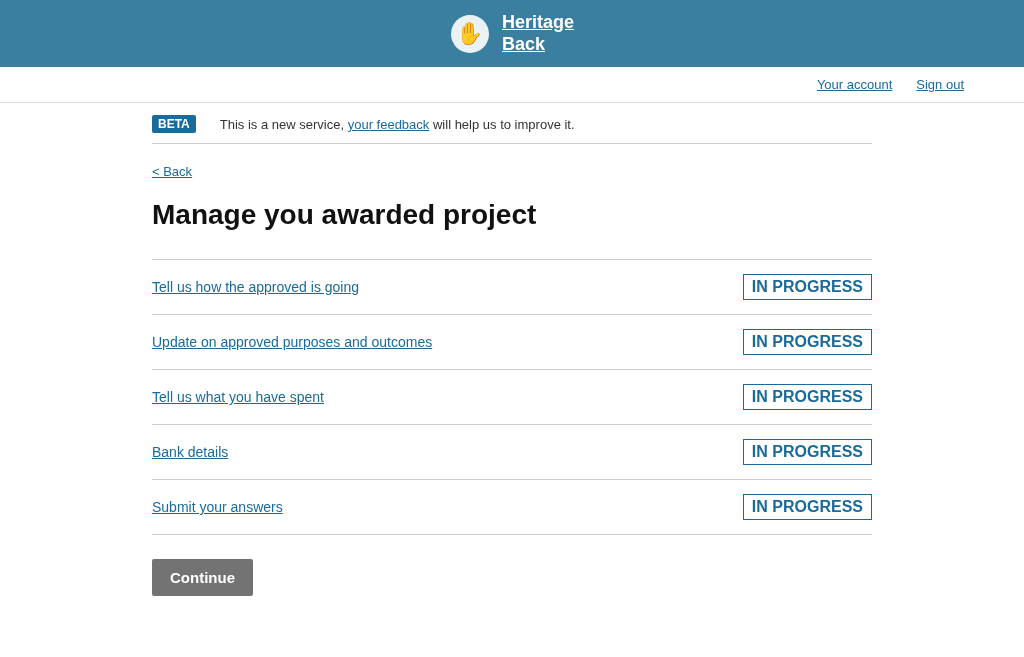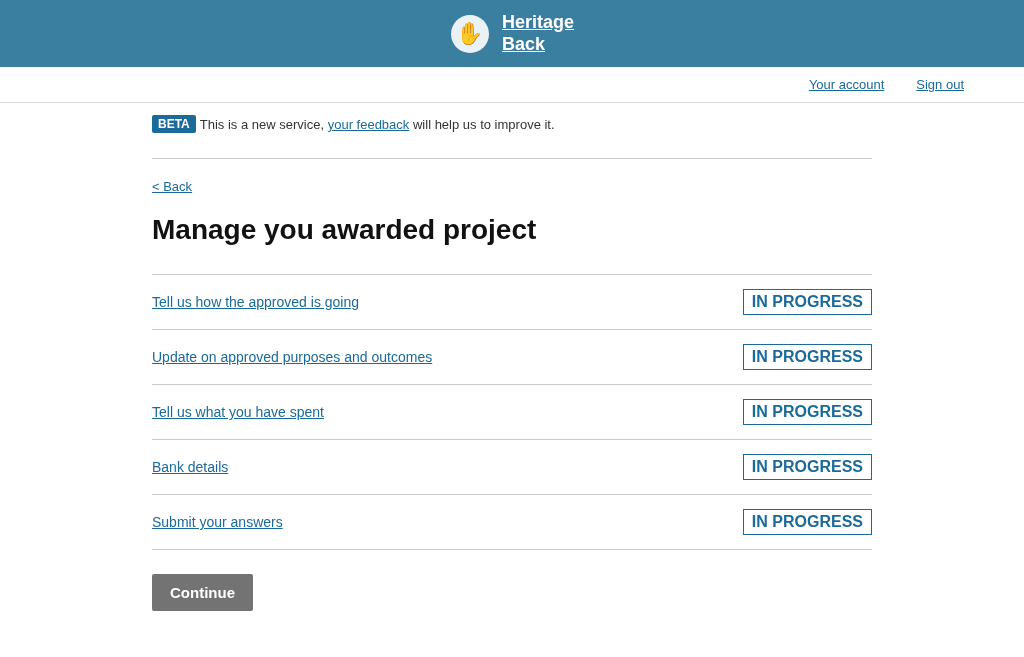--- a/index.html
+++ b/index.html
@@ -28,43 +28,43 @@
       font-weight: bold;
       line-height: 1.2;
       text-decoration: underline;
     }
 
     
     .top-nav {
       display: flex;
       justify-content: flex-end;
       padding: 10px 60px;
-      gap: 32px;
+      gap: 24px;
       border-bottom: 1px solid #ddd;
     }
     .top-nav a {
       color: #1a6a9a;
       text-decoration: underline;
       font-size: 13px;
       cursor: pointer;
     }
 
     
     .main-content {
       max-width: 760px;
       margin: 0 auto;
       padding: 0 20px 40px 20px;
     }
 
     
     .beta-banner {
       display: flex;
       align-items: center;
-      gap: 4px;
-      padding: 12px 0 25px 0;
+      gap: 24px;
+      padding: 12px 0 10px 0;
       font-size: 13px;
       border-bottom: 1px solid #ccc;
     }
     .beta-tag {
       background: #1a6a9a;
       color: #fff;
       font-weight: bold;
       font-size: 12px;
       padding: 2px 6px;
       border-radius: 2px;

